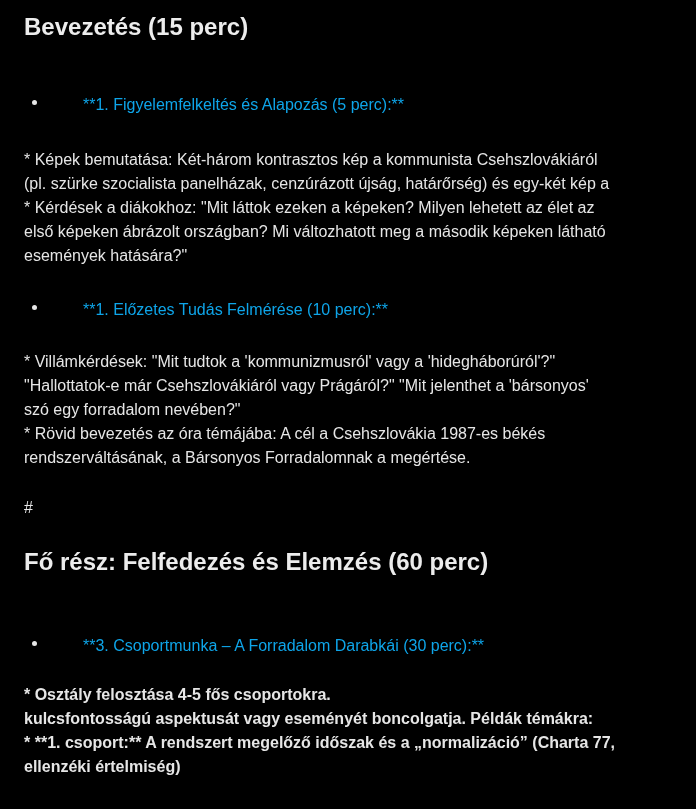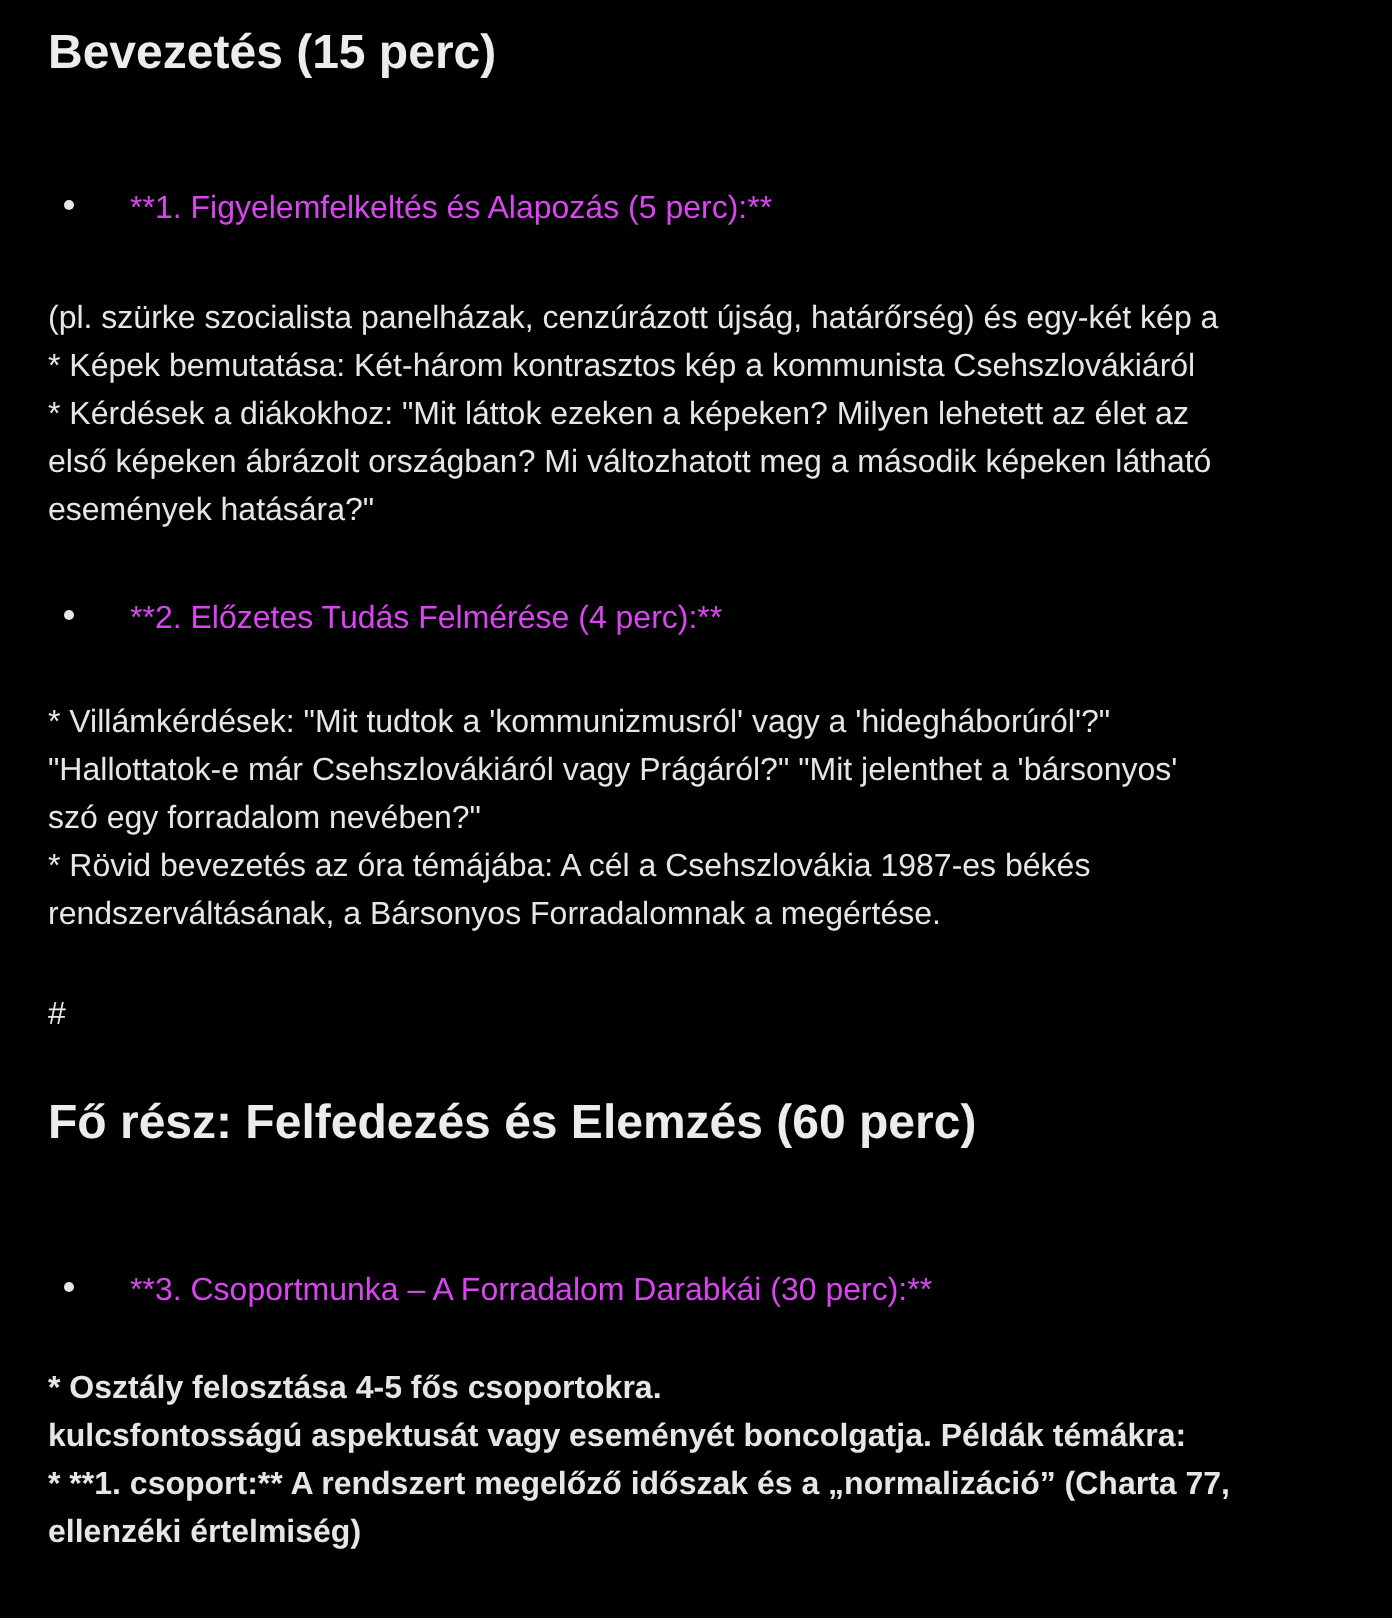--- a/index.html
+++ b/index.html
@@ -37,24 +37,24 @@
     position: absolute;
     left: 32px;
     top: 7px;
     width: 5px;
     height: 5px;
     border-radius: 50%;
     background: #e6e6e6;
   }
   .bullet-text {
     position: absolute;
-    left: 65px;
+    left: 83px;
     top: 0;
     font-size: 16px;
-    color: #d946ef;
+    color: #0ea5e9;
   }
   .para {
     position: absolute;
     left: 24px;
     width: 660px;
     font-size: 16px;
     line-height: 24px;
     color: #e6e6e6;
   }
   .para .line {
@@ -74,30 +74,30 @@
 <div>
 
   <div class="h2" style="top:13px;">Bevezetés (15 perc)</div>
 
   <div class="bullet-row" style="top:93px;">
     <span class="bullet-dot"></span>
     <span class="bullet-text">**1. Figyelemfelkeltés és Alapozás (5 perc):**</span>
   </div>
 
   <div class="para" style="top:148px;">
+    <span class="line">* Képek bemutatása: Két-három kontrasztos kép a kommunista Csehszlovákiáról</span>
     <span class="line">(pl. szürke szocialista panelházak, cenzúrázott újság, határőrség) és egy-két kép a</span>
-    <span class="line">* Képek bemutatása: Két-három kontrasztos kép a kommunista Csehszlovákiáról</span>
     <span class="line">* Kérdések a diákokhoz: "Mit láttok ezeken a képeken? Milyen lehetett az élet az</span>
     <span class="line">első képeken ábrázolt országban? Mi változhatott meg a második képeken látható</span>
     <span class="line">események hatására?"</span>
   </div>
 
   <div class="bullet-row" style="top:298px;">
     <span class="bullet-dot"></span>
-    <span class="bullet-text">**2. Előzetes Tudás Felmérése (4 perc):**</span>
+    <span class="bullet-text">**1. Előzetes Tudás Felmérése (10 perc):**</span>
   </div>
 
   <div class="para" style="top:350px;">
     <span class="line">* Villámkérdések: "Mit tudtok a 'kommunizmusról' vagy a 'hidegháborúról'?"</span>
     <span class="line">"Hallottatok-e már Csehszlovákiáról vagy Prágáról?" "Mit jelenthet a 'bársonyos'</span>
     <span class="line">szó egy forradalom nevében?"</span>
     <span class="line">* Rövid bevezetés az óra témájába: A cél a Csehszlovákia 1987-es békés</span>
     <span class="line">rendszerváltásának, a Bársonyos Forradalomnak a megértése.</span>
   </div>
 

